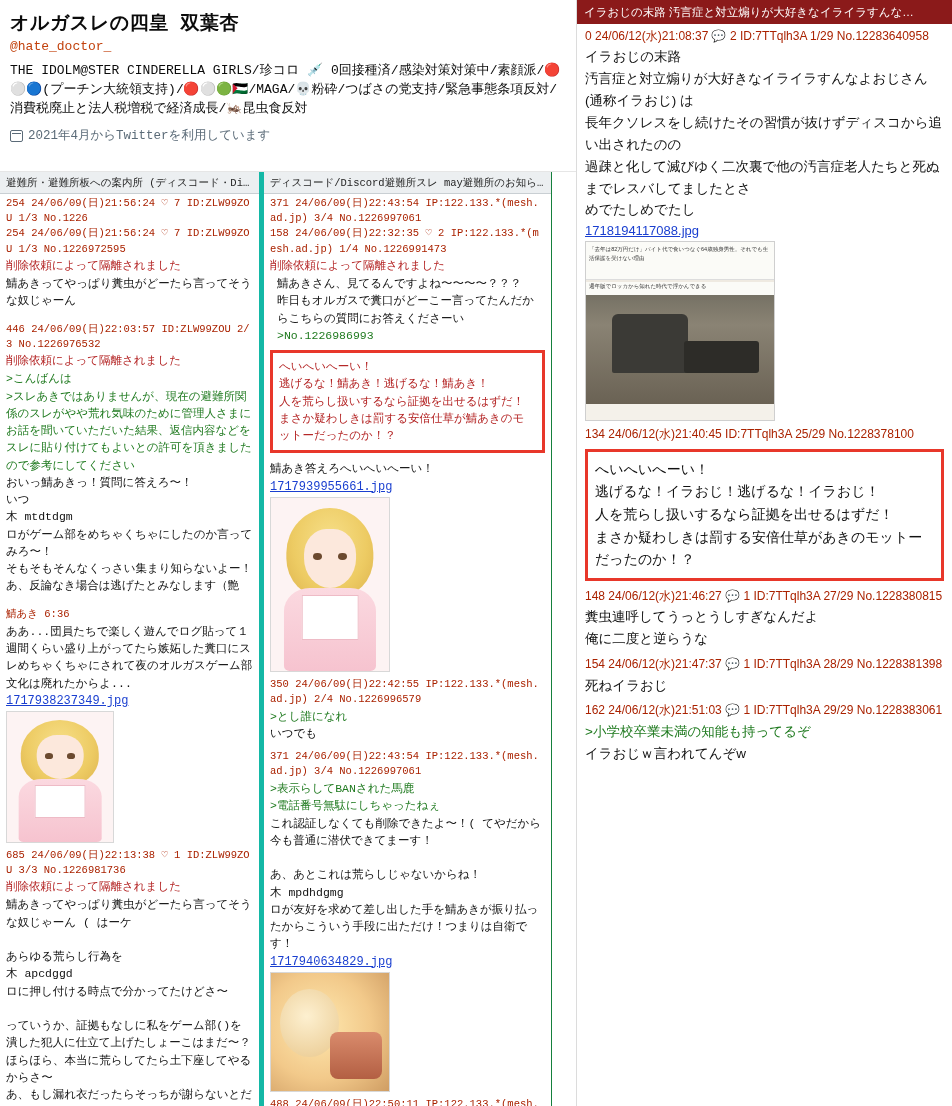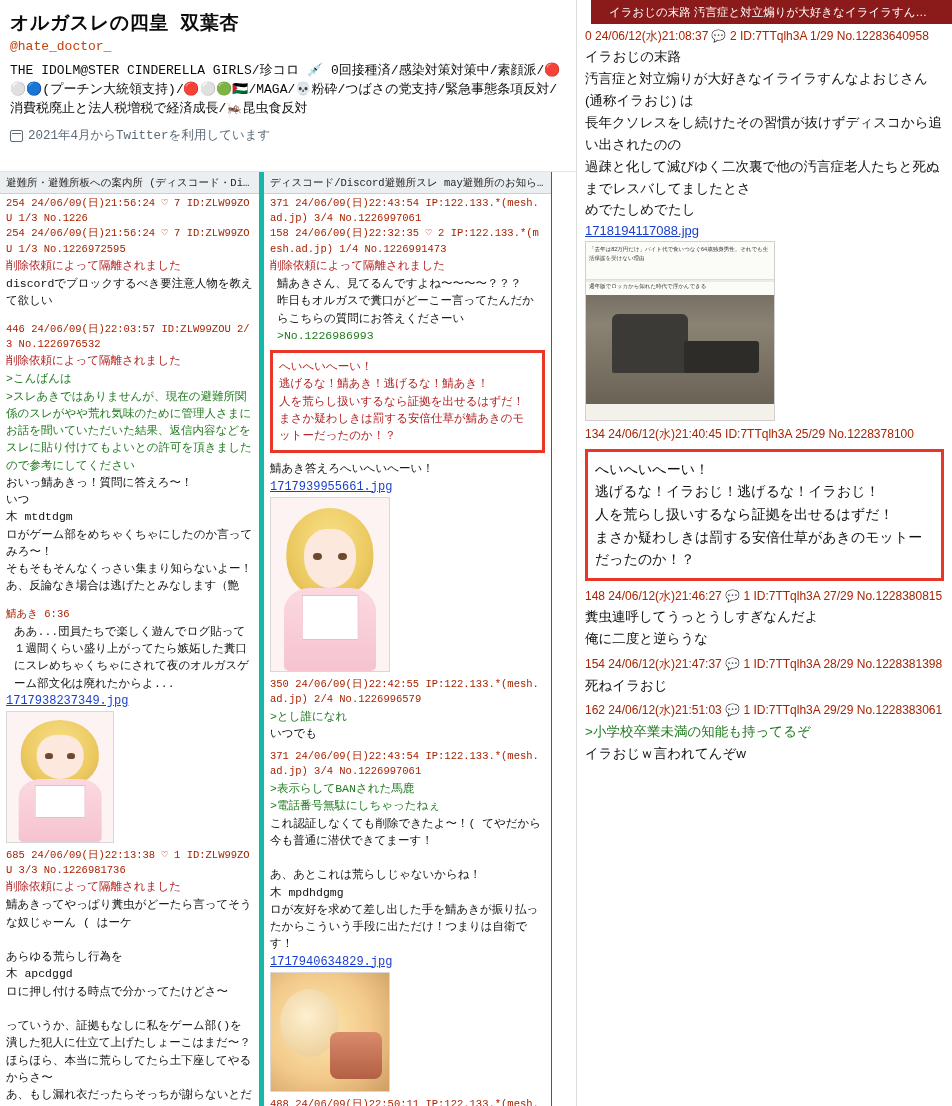--- a/index.html
+++ b/index.html
@@ -59,23 +59,22 @@
     overflow: hidden;
     text-overflow: ellipsis;
     height: 22px;
   }
   .col-body { padding: 2px 6px 0 6px; }
 
   
   .right-wrap { width: 376px; height: 1106px; border-left: 1px solid #dcdcdc; background:#fff; position: relative; overflow: hidden;}
   .right-header {
     background: #8b1a1a; color: #fff; font-size: 11.5px;
-    padding: 5px 18px; white-space: nowrap; overflow: hidden; text-overflow: ellipsis;
+    padding: 5px 7px; white-space: nowrap; overflow: hidden; text-overflow: ellipsis;
     height: 24px;
-    margin-left: 14px;
   }
   .right-body { padding: 4px 8px 0 8px; }
 
   
   .post { margin: 0 0 4px 0; }
   .post-head {
     font-size: 10.5px; color: #aa2200; line-height: 1.45; word-break: break-all;
   }
   .post-body {
     font-size: 11.5px; line-height: 1.5; color: #111; word-break: break-all;
@@ -192,21 +191,21 @@
 
       <div class="col col-1">
         <div class="col-header">避難所・避難所板への案内所 (ディスコード・Discord ス…</div>
         <div class="col-body">
 
           <div class="post-head">254 24/06/09(日)21:56:24 ♡ 7 ID:ZLW99ZOU 1/3 No.1226</div>
 
           <div class="post">
             <div class="post-head">254 24/06/09(日)21:56:24 ♡ 7 ID:ZLW99ZOU 1/3 No.1226972595</div>
             <div class="deleted">削除依頼によって隔離されました</div>
-            <div class="post-body" style="white-space:pre-wrap;">discordでブロックするべき要注意人物を教えて欲しい</div>
+            <div class="post-body" style="white-space:pre-wrap;">鯖あきってやっぱり糞虫がどーたら言ってそうな奴じゃーん</div>
           </div>
 
           <div class="spacer-2"></div>
 
           <div class="post">
             <div class="post-head">446 24/06/09(日)22:03:57 ID:ZLW99ZOU 2/3 No.1226976532</div>
             <div class="deleted">削除依頼によって隔離されました</div>
             <div class="post-body" style="white-space:pre-wrap;"><span class="quote">&gt;こんばんは</span>
 <span class="quote">&gt;スレあきではありませんが、現在の避難所関係のスレがやや荒れ気味のために管理人さまにお話を聞いていただいた結果、返信内容などをスレに貼り付けてもよいとの許可を頂きましたので参考にしてください</span>
 おいっ鯖あきっ！質問に答えろ〜！
@@ -214,21 +213,21 @@
 木 mtdtdgm
 ロがゲーム部をめちゃくちゃにしたのか言ってみろ〜！
 そもそもそんなくっさい集まり知らないよー！
 あ、反論なき場合は逃げたとみなします（艶</div>
           </div>
 
           <div class="spacer-2"></div>
 
           <div class="post">
             <div class="post-head">鯖あき 6:36</div>
-            <div class="post-body" style="white-space:pre-wrap;margin-left:8px;">ああ...団員たちで楽しく遊んでログ貼って１週間くらい盛り上がってたら嫉妬した糞口にスレめちゃくちゃにされて夜のオルガスゲーム部文化は廃れたからよ...</div>
+            <div class="post-body" style="white-space:pre-wrap;">ああ...団員たちで楽しく遊んでログ貼って１週間くらい盛り上がってたら嫉妬した糞口にスレめちゃくちゃにされて夜のオルガスゲーム部文化は廃れたからよ...</div>
             <a class="link">1717938237349.jpg</a>
             <div class="thumb char-img">
               <div class="hair"></div>
                 <div class="face"></div>
               <div class="eye l"></div>
                 <div class="eye r"></div>
               <div class="body"></div>
                 <div class="tagtxt"></div>
             </div>
           </div>

